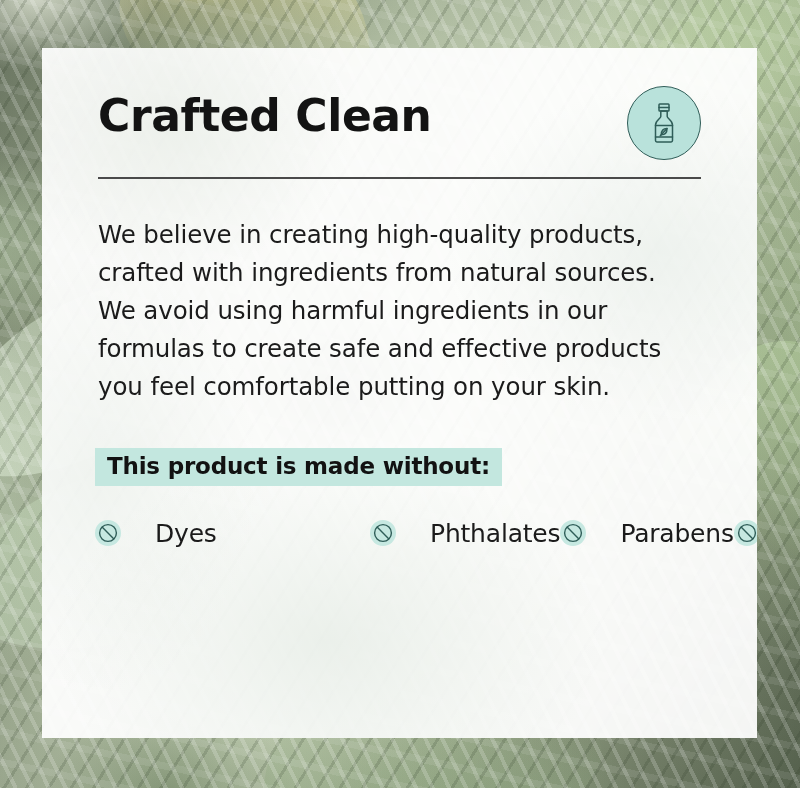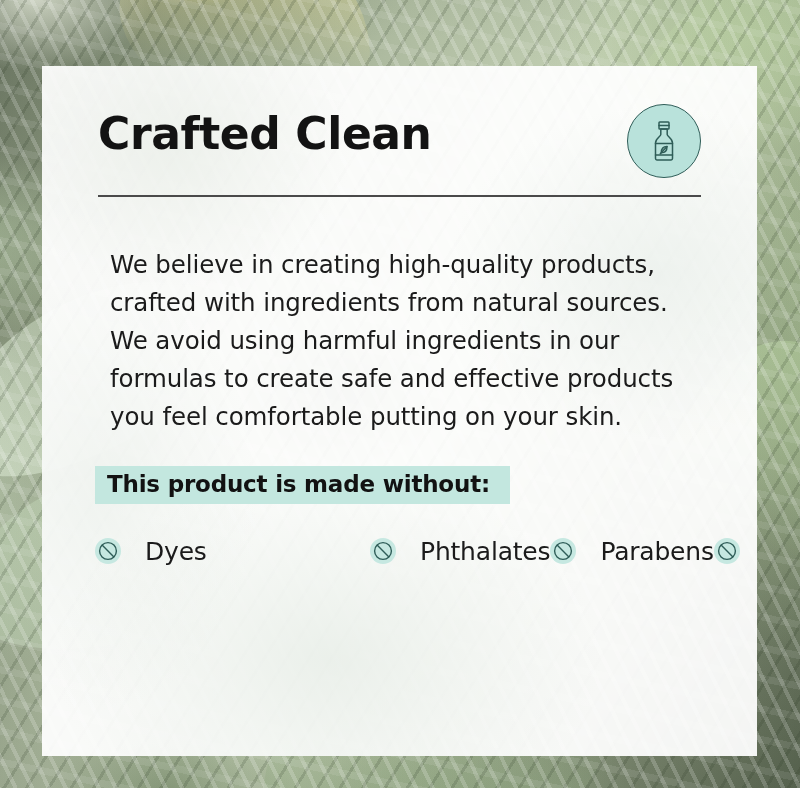--- a/index.html
+++ b/index.html
@@ -88,21 +88,21 @@
     top: 788px;
     width: 800px;
     height: 12px;
     background: #ffffff;
   }
 
   
   .card {
     position: absolute;
     left: 42px;
-    top: 66px;
+    top: 48px;
     width: 715px;
     height: 690px;
     background: rgba(255,255,255,0.935);
     overflow: hidden;
   }
   .card-texture {
     position: absolute;
     inset: 0;
     background:
       radial-gradient(ellipse 260px 200px at 18% 12%, rgba(228,234,226,.55), rgba(228,234,226,0) 70%),
@@ -162,21 +162,21 @@
     height: 2px;
     background: #4a4a4a;
   }
 
   
   .body-copy {
     position: absolute;
     left: 56px;
     top: 168px;
     right: 30px;
-    margin: 12px;
+    margin: 0;
     font-family: "DejaVu Sans", sans-serif;
     font-size: 24.5px;
     line-height: 38px;
     color: #1b1b1b;
     font-weight: 400;
     letter-spacing: -0.1px;
     white-space: pre-line;
   }
 
   
@@ -186,39 +186,39 @@
     top: 400px;
   }
   .subhead {
     display: inline-block;
     background: #c3e7df;
     color: #121212;
     font-family: "DejaVu Sans", sans-serif;
     font-size: 23px;
     font-weight: 700;
     letter-spacing: -0.2px;
-    padding: 7px 20px 8px 12px;
+    padding: 7px 12px 8px 12px;
     line-height: 1;
   }
 
   
   .exclusions {
     position: absolute;
     left: 53px;
     top: 459px;
     right: 40px;
     display: grid;
     grid-template-columns: 275px 1fr;
     grid-auto-rows: 52px;
     grid-auto-flow: column;
   }
   .ex-item {
     display: flex;
     align-items: center;
-    gap: 24px;
+    gap: 34px;
   }
   .no-icon {
     flex: 0 0 auto;
     width: 26px;
     height: 26px;
     border-radius: 50%;
     background: #c6e8e1;
     display: flex;
     align-items: center;
     justify-content: center;

